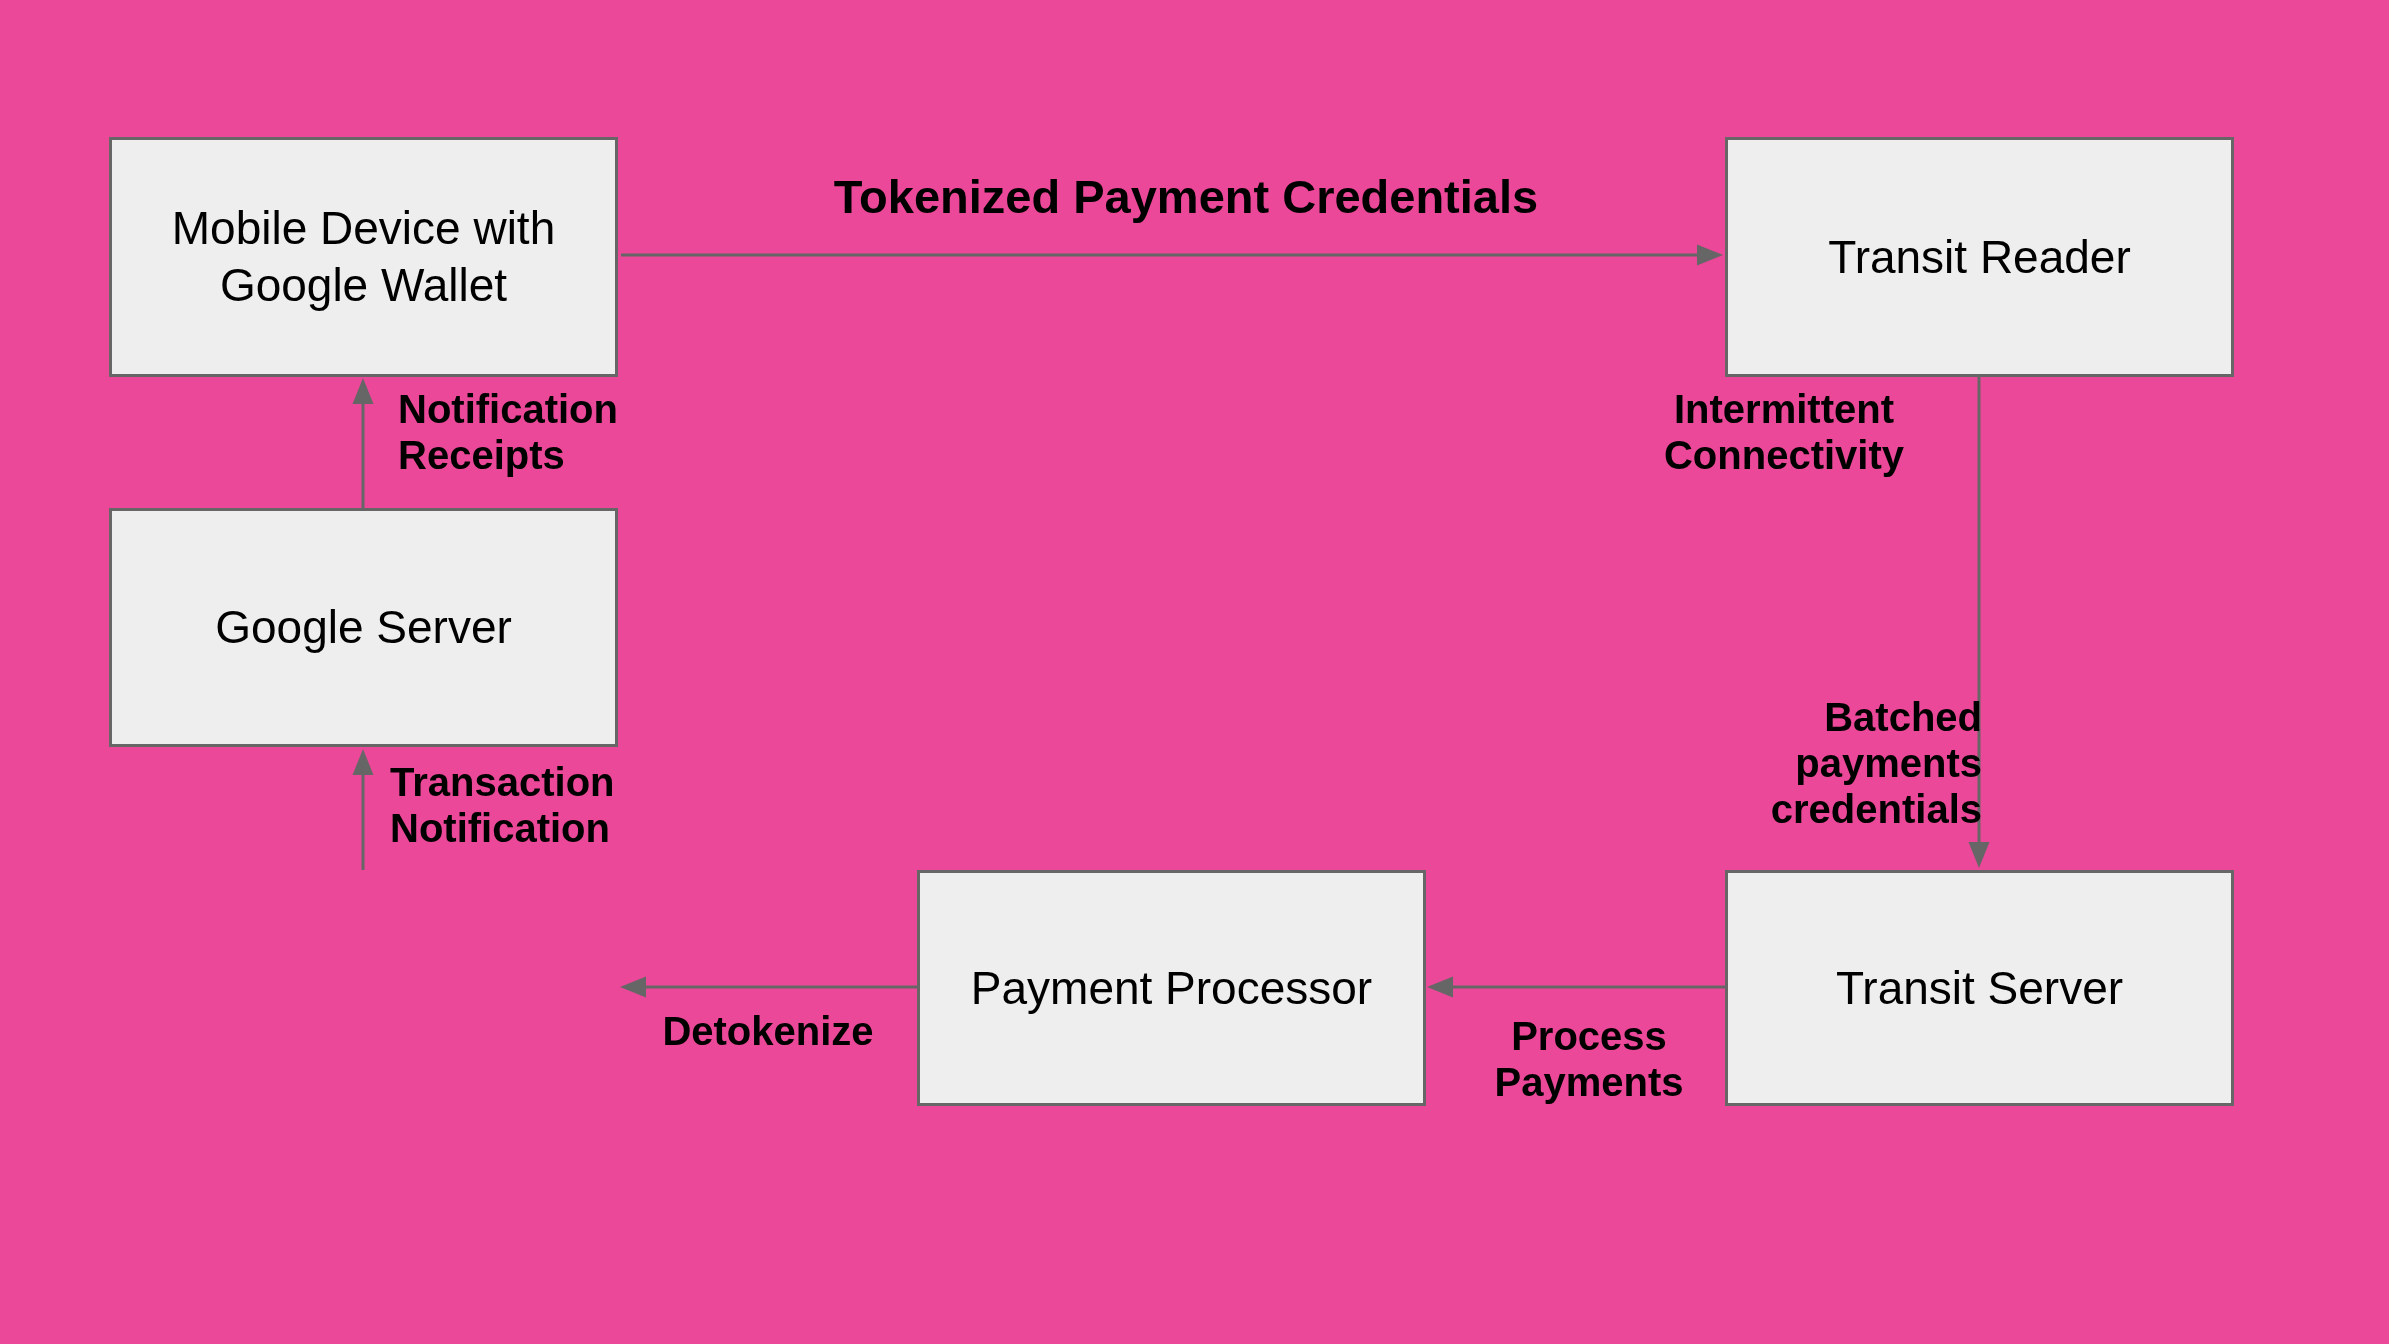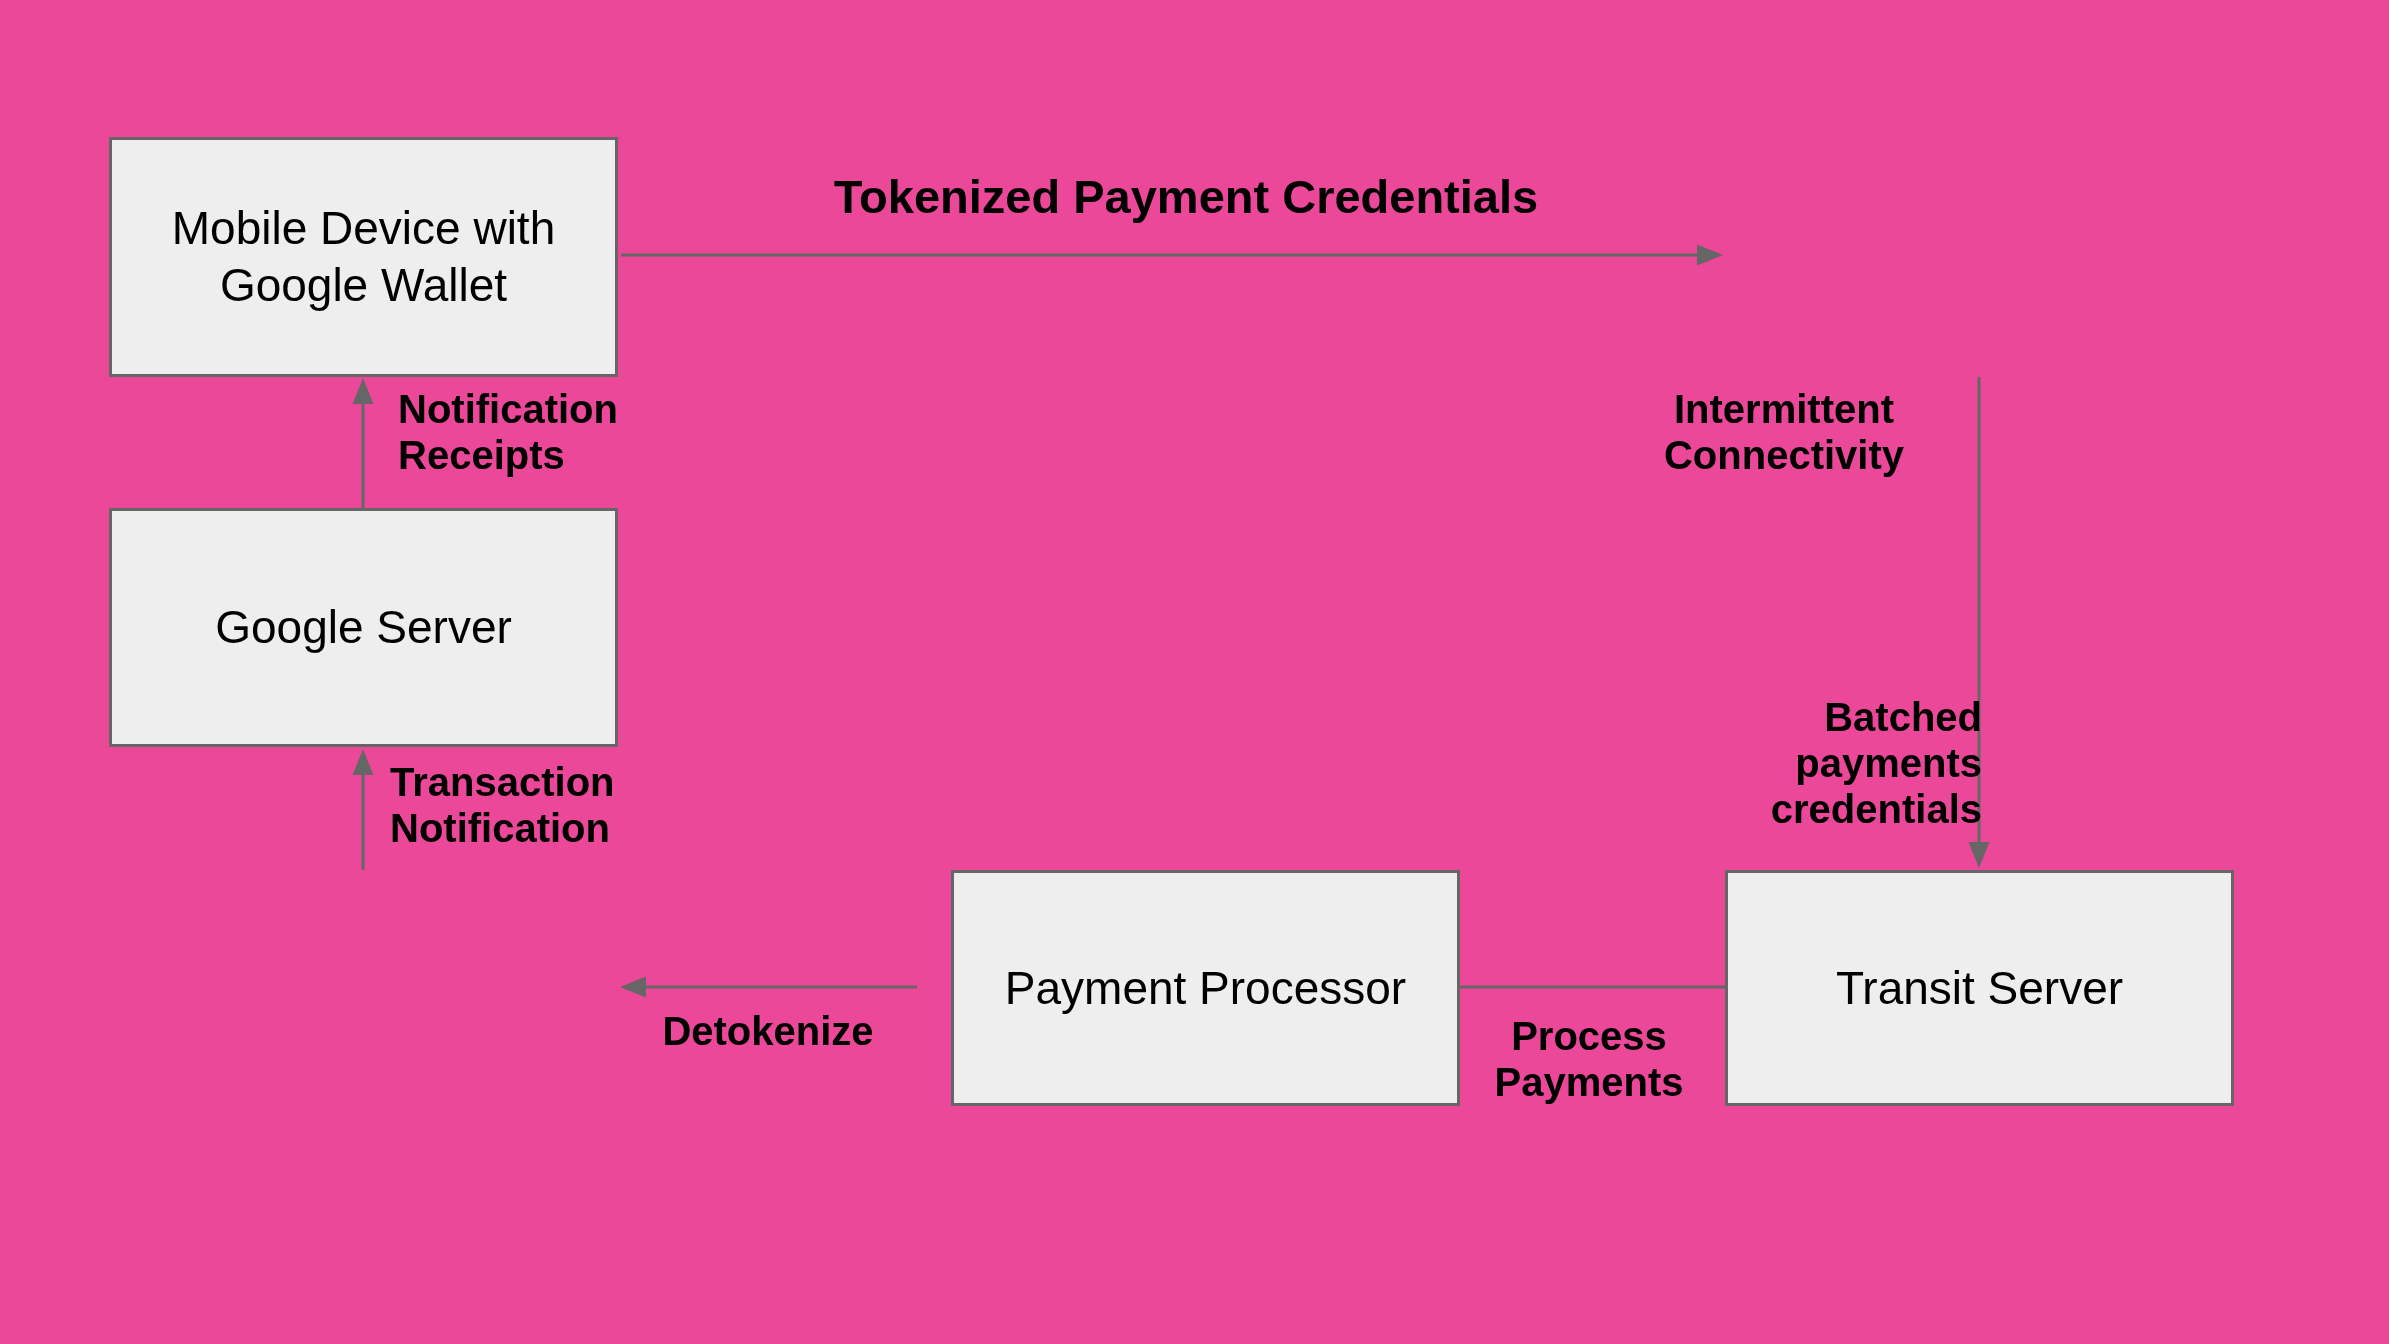--- a/index.html
+++ b/index.html
@@ -92,27 +92,30 @@
       <line x1="646" y1="987" x2="917" y2="987"></line>
       <polygon points="620,987 646,976.5 646,997.5"></polygon>
     </g>
   </svg>
 
   <div class="node" style="left:109px; top:137px; width:509px; height:240px;">
     <span class="node-label">Mobile Device with
 Google Wallet</span>
   </div>
 
+  <div class="node" style="left:1725px; top:137px; width:509px; height:240px;">
+    <span class="node-label">Transit Reader</span>
+  </div>
 
   <div class="node" style="left:109px; top:508px; width:509px; height:239px;">
     <span class="node-label">Google Server</span>
   </div>
 
 
-  <div class="node" style="left:951px; top:870px; width:509px; height:236px;">
+  <div class="node" style="left:917px; top:870px; width:509px; height:236px;">
     <span class="node-label">Payment Processor</span>
   </div>
 
   <div class="node" style="left:1725px; top:870px; width:509px; height:236px;">
     <span class="node-label">Transit Server</span>
   </div>
 
   <div class="edge-label title align-center" style="left:746px; top:171px; width:880px;">Tokenized Payment Credentials</div>
 
   <div class="edge-label align-left" style="left:398px; top:386px; width:320px;">Notification

